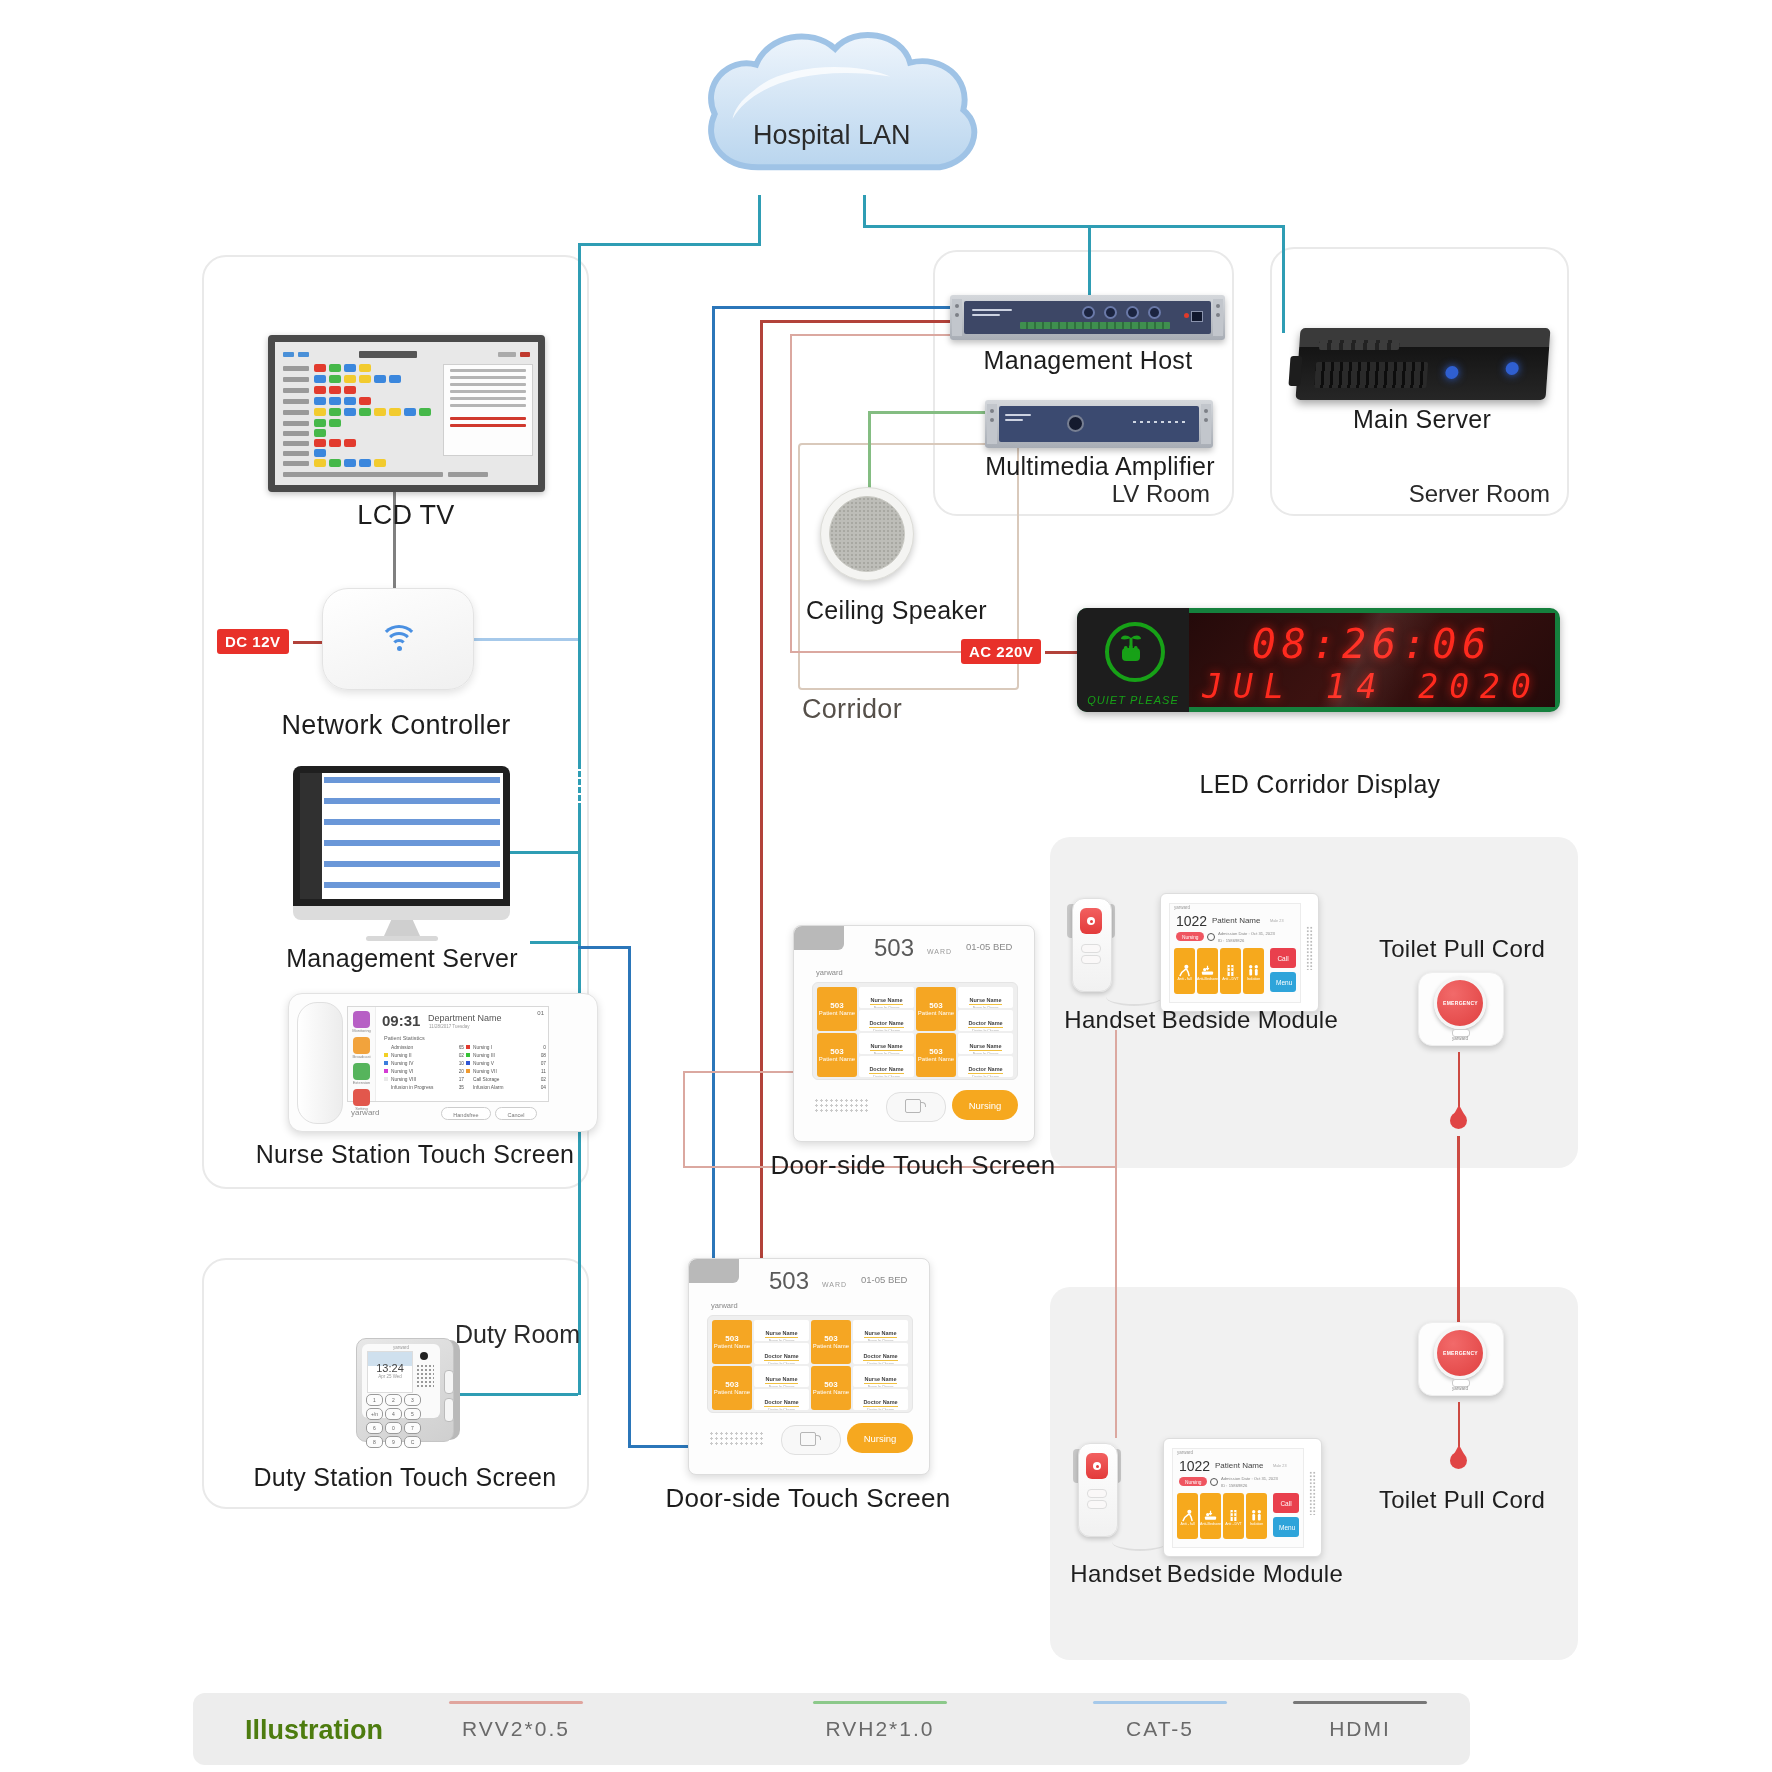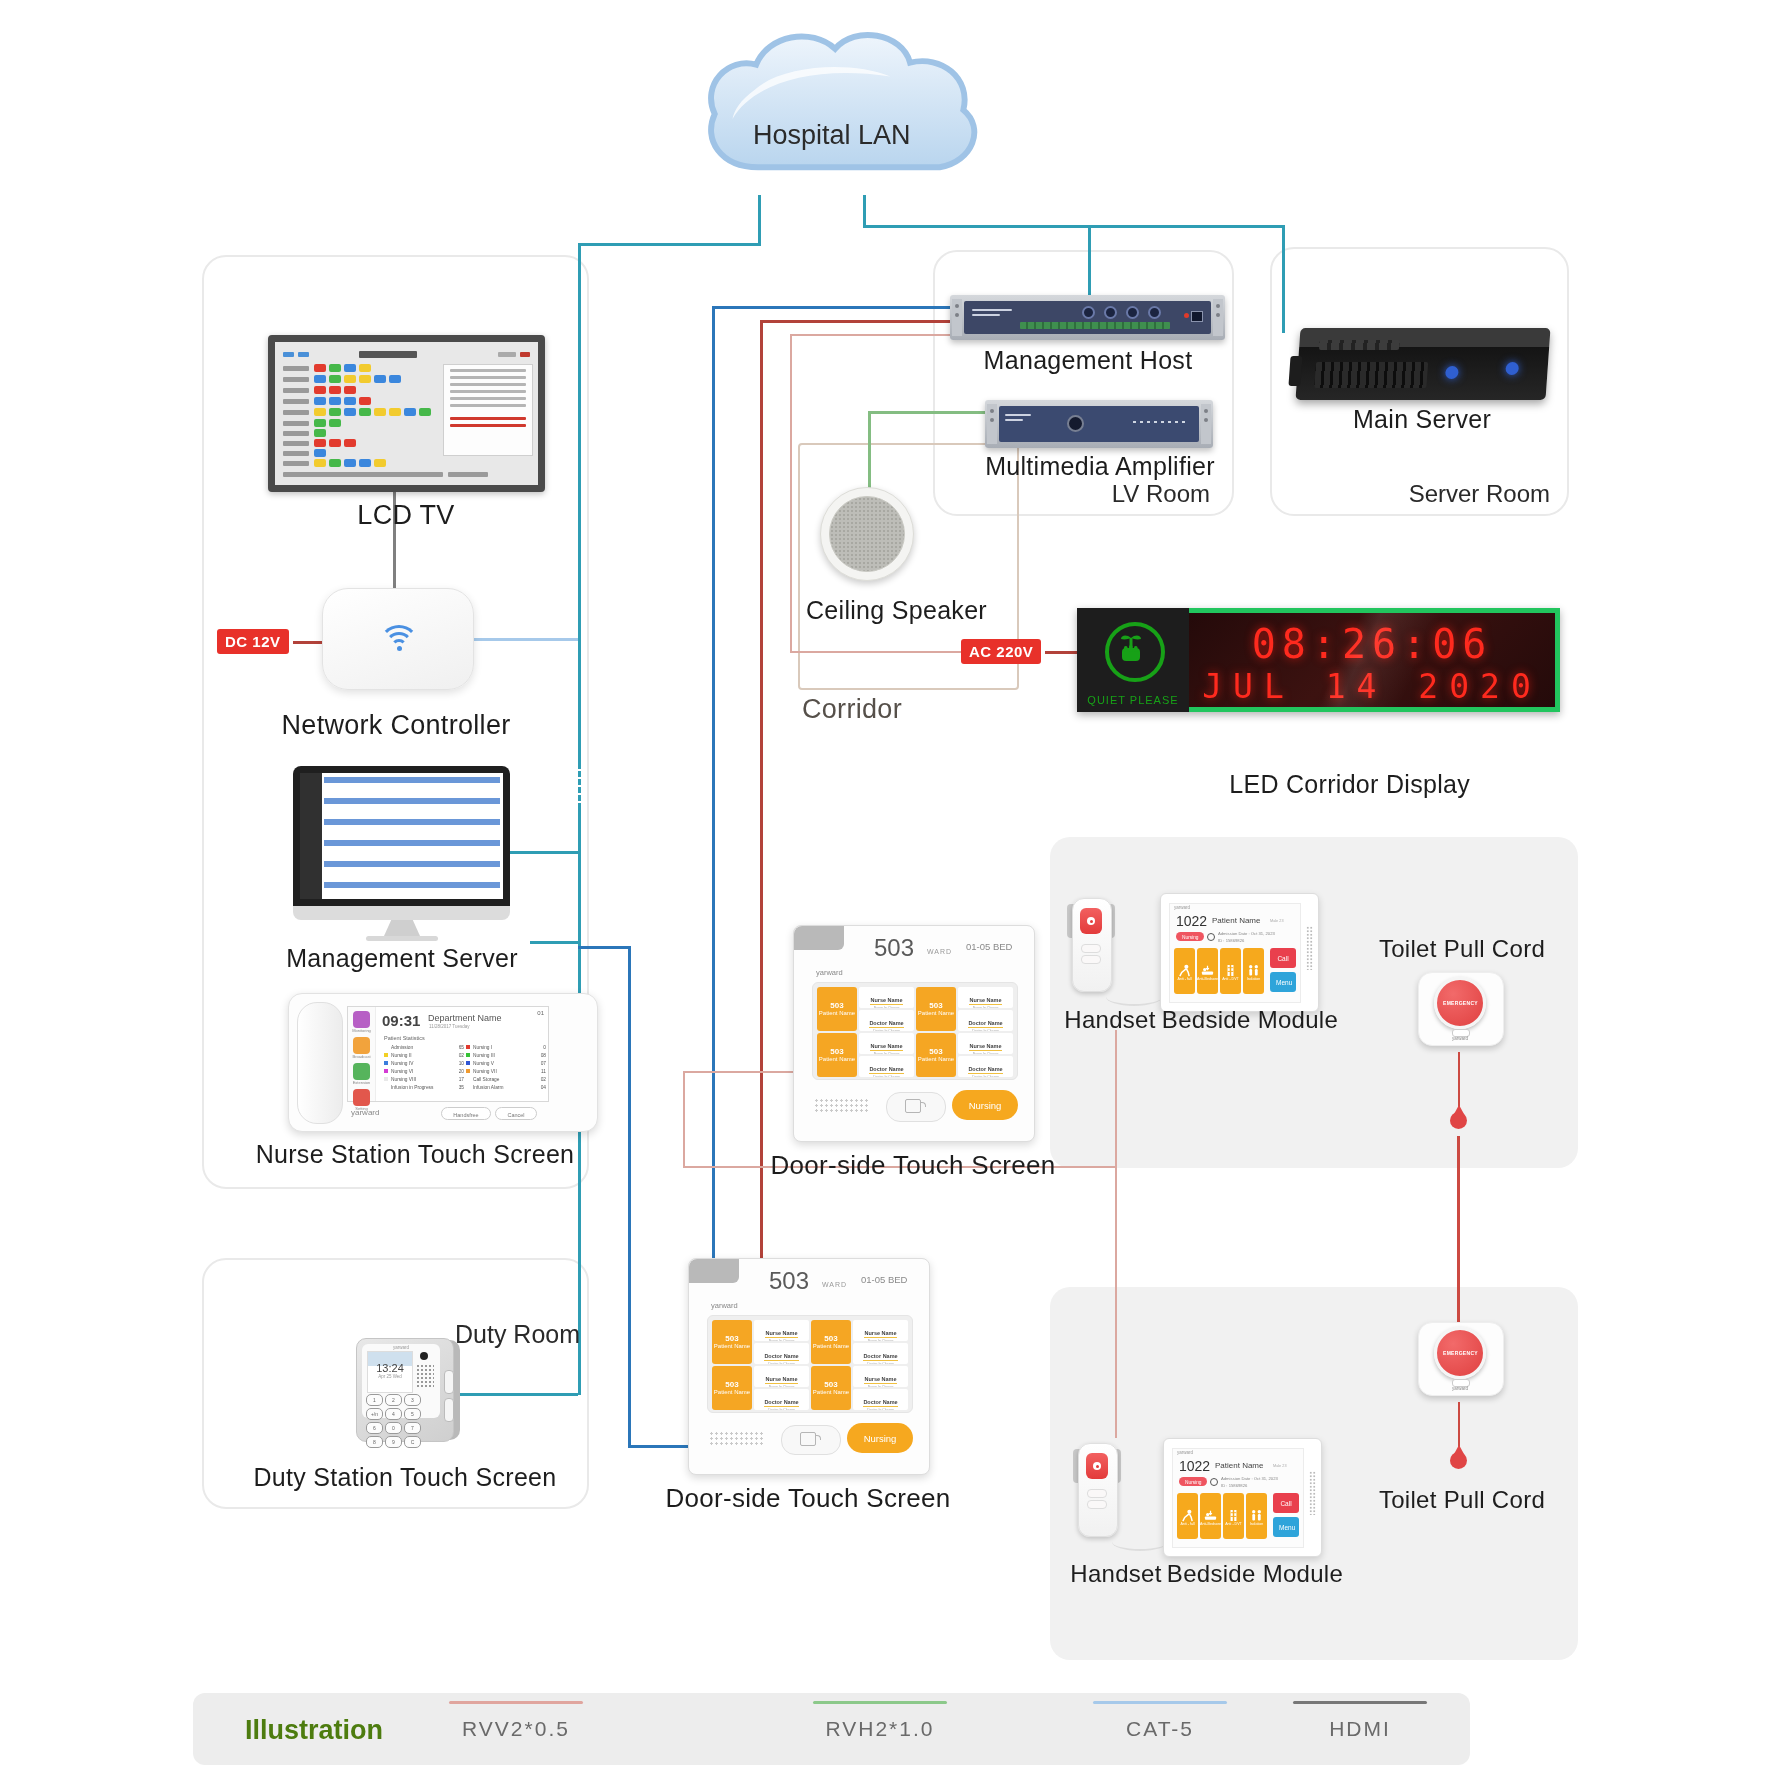--- a/index.html
+++ b/index.html
@@ -188,21 +188,21 @@
   .srv-vent{position:absolute;left:18px;top:34px;right:120px;height:26px;
        background:repeating-linear-gradient(90deg,#2a2a2a 0 6px,#0d0d0d 6px 9px);border-radius:2px;}
   .srv-led{position:absolute;width:13px;height:13px;border-radius:50%;background:#2f5fd0;box-shadow:0 0 8px #2f5fd0;}
   .srv-tab{position:absolute;left:-8px;top:28px;width:12px;height:30px;background:#1d1d1d;border-radius:3px;}
   
   .spk-out{position:absolute;width:92px;height:92px;border-radius:50%;background:#f4f4f2;border:1px solid #ddddd8;
            box-shadow:0 3px 7px rgba(0,0,0,.2);}
   .spk-in{position:absolute;left:8px;top:8px;width:74px;height:74px;border-radius:50%;background:#bdbdb8;
           background-image:radial-gradient(#a8a8a2 .9px,transparent 1.1px);background-size:4px 4px;border:1px solid #cacac4;}
   
-  .led{position:absolute;background:#22c55e;border-radius:0;box-shadow:0 3px 8px rgba(0,0,0,.3);overflow:hidden;}
+  .led{position:absolute;background:#15803d;border-radius:10px;box-shadow:0 3px 8px rgba(0,0,0,.3);overflow:hidden;font-style:italic;}
   .led-left{position:absolute;left:0;top:0;bottom:0;width:112px;background:#1d1d1d;}
   .led-ring{position:absolute;left:28px;top:14px;width:52px;height:52px;border:4px solid #17a117;border-radius:50%;}
   .led-quiet{position:absolute;left:0;bottom:6px;width:112px;text-align:center;color:#17a117;font-size:11px;letter-spacing:1px;}
   .led-red{position:absolute;left:112px;top:5px;right:5px;bottom:5px;
            background:linear-gradient(135deg,#240a0a,#3c1210 45%,#240a0a);
            font-family:"DejaVu Sans Mono",monospace;color:#ff2a1e;text-align:center;}
   .led-red::after{content:"";position:absolute;inset:0;background:linear-gradient(115deg,transparent 42%,rgba(255,255,255,.09) 47%,transparent 62%);}
   .led-time{margin-top:8px;font-size:40px;letter-spacing:6px;text-shadow:0 0 10px rgba(230,30,20,.8);}
   .led-date{font-size:33px;letter-spacing:11px;text-shadow:0 0 10px rgba(230,30,20,.8);}
   
@@ -556,21 +556,21 @@
           <rect x="25" y="20" width="3.5" height="6" rx="1.5" fill="#17a117"></rect>
         </svg>
       </div>
       <div class="led-quiet">QUIET PLEASE</div>
     </div>
     <div class="led-red">
       <div class="led-time">08:26:06</div>
       <div class="led-date">JUL 14 2020</div>
     </div>
   </div>
-  <div class="lbl" style="left:1170px;top:770px;width:300px;text-align:right;">LED Corridor Display</div>
+  <div class="lbl" style="left:1170px;top:770px;width:300px;">LED Corridor Display</div>
 
   <div class="door" style="left:793px;top:925px;">
     <div class="dtab"></div>
     <span class="droom">503</span>
     <span class="dward">WARD</span>
     <span class="dbed">01-05 BED</span>
     <span class="dbrand">yarward</span>
     <div class="dpanel">
       <div class="pcard" style="left:4px;top:4px;">
         <div class="pc-o">

